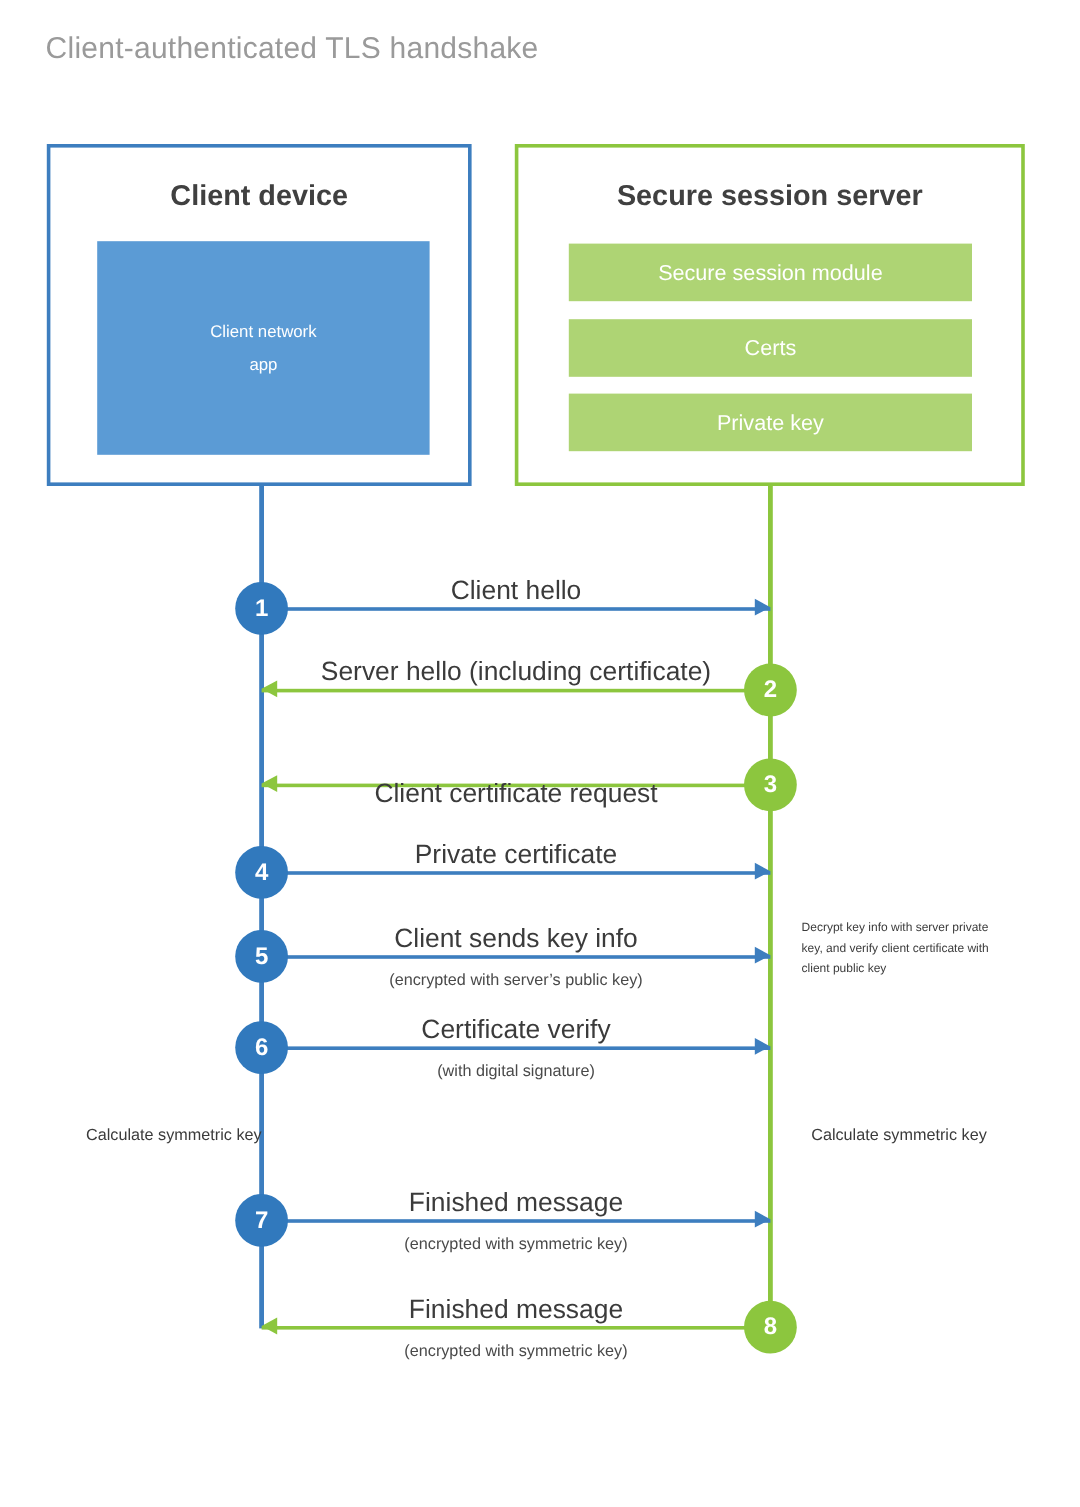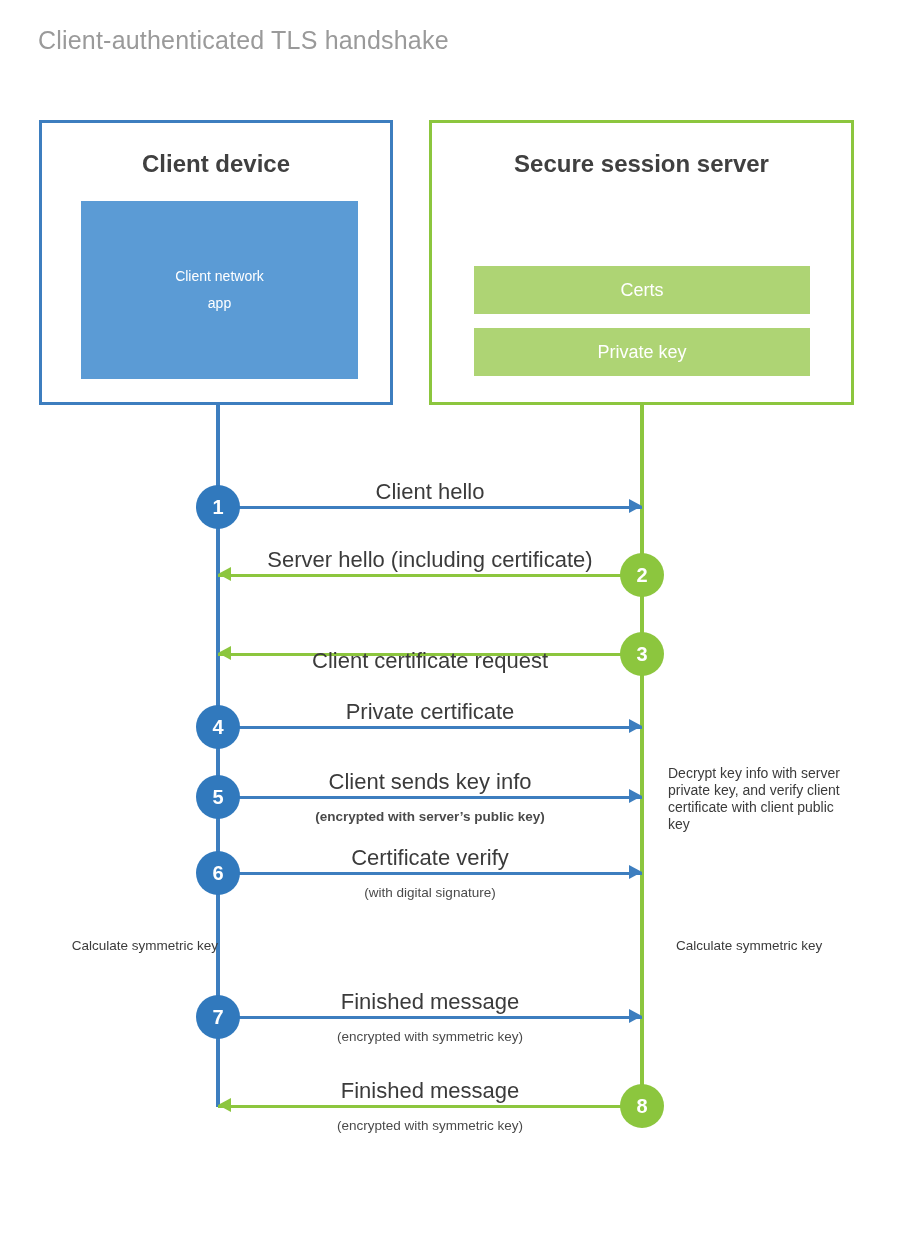--- a/index.html
+++ b/index.html
@@ -57,21 +57,21 @@
   .arrow-head.blue.right{border-left:13px solid #3d7ebf;}
   .arrow-head.green.left{border-right:13px solid #8cc63e;}
 
   .msg-label{
     position:absolute;text-align:center;font-size:22px;color:#3b3b3b;white-space:nowrap;
   }
   .msg-sub{
     position:absolute;text-align:center;font-size:13.5px;color:#4a4a4a;white-space:nowrap;
   }
 
-  .side-note{position:absolute;font-size:14px;line-height:17px;color:#3b3b3b;}
+  .side-note{position:absolute;font-size:10px;line-height:17px;color:#3b3b3b;}
   #note-server-decrypt{left:668px;top:765px;width:175px;text-align:left;}
   #note-client-symkey{left:60px;top:937px;width:158px;text-align:right;line-height:18px;font-size:13.5px;}
   #note-server-symkey{left:676px;top:937px;width:180px;text-align:left;line-height:18px;font-size:13.5px;}
 </style>
 </head>
 <body>
 
 <div id="page-title">Client-authenticated TLS handshake</div>
 
 <div class="party-box" id="client-box">
@@ -79,20 +79,23 @@
   <div id="client-app-box">
     <div class="lbl">
       <span>Client network</span><br>
       <span>app</span>
     </div>
   </div>
 </div>
 
 <div class="party-box" id="server-box">
   <div class="party-title">Secure session server</div>
+  <div class="server-bar" id="server-bar-0">
+    <span class="lbl">Secure session module</span>
+  </div>
   <div class="server-bar" id="server-bar-2">
     <span class="lbl">Private key</span>
   </div>
   <div class="server-bar" id="server-bar-1">
     <span class="lbl">Certs</span>
   </div>
 </div>
 
 <div class="lifeline" id="client-lifeline"></div>
 <div class="lifeline" id="server-lifeline"></div>
@@ -111,21 +114,21 @@
     <div class="step-circle green" style="top: 632px; left: 620px;">3</div>
     <div class="msg-label" style="left: 218px; width: 424px; top: 648px;">Client certificate request</div>
     <div class="arrow-line blue" style="left: 218px; width: 424px; top: 726px;"></div>
     <div class="arrow-head blue right" style="top: 719px; left: 629px;"></div>
     <div class="step-circle blue" style="top: 705px; left: 196px;">4</div>
     <div class="msg-label" style="left: 218px; width: 424px; top: 699px;">Private certificate</div>
     <div class="arrow-line blue" style="left: 218px; width: 424px; top: 796px;"></div>
     <div class="arrow-head blue right" style="top: 789px; left: 629px;"></div>
     <div class="step-circle blue" style="top: 775px; left: 196px;">5</div>
     <div class="msg-label" style="left: 218px; width: 424px; top: 769px;">Client sends key info</div>
-    <div class="msg-sub" style="left: 218px; width: 424px; top: 809px; font-weight: bold;">(encrypted with server’s public key)</div>
+    <div class="msg-sub" style="left: 218px; width: 424px; top: 809px;">(encrypted with server’s public key)</div>
     <div class="arrow-line blue" style="left: 218px; width: 424px; top: 872px;"></div>
     <div class="arrow-head blue right" style="top: 865px; left: 629px;"></div>
     <div class="step-circle blue" style="top: 851px; left: 196px;">6</div>
     <div class="msg-label" style="left: 218px; width: 424px; top: 845px;">Certificate verify</div>
     <div class="msg-sub" style="left: 218px; width: 424px; top: 885px;">(with digital signature)</div>
     <div class="arrow-line blue" style="left: 218px; width: 424px; top: 1016px;"></div>
     <div class="arrow-head blue right" style="top: 1009px; left: 629px;"></div>
     <div class="step-circle blue" style="top: 995px; left: 196px;">7</div>
     <div class="msg-label" style="left: 218px; width: 424px; top: 989px;">Finished message</div>
     <div class="msg-sub" style="left: 218px; width: 424px; top: 1029px;">(encrypted with symmetric key)</div>

